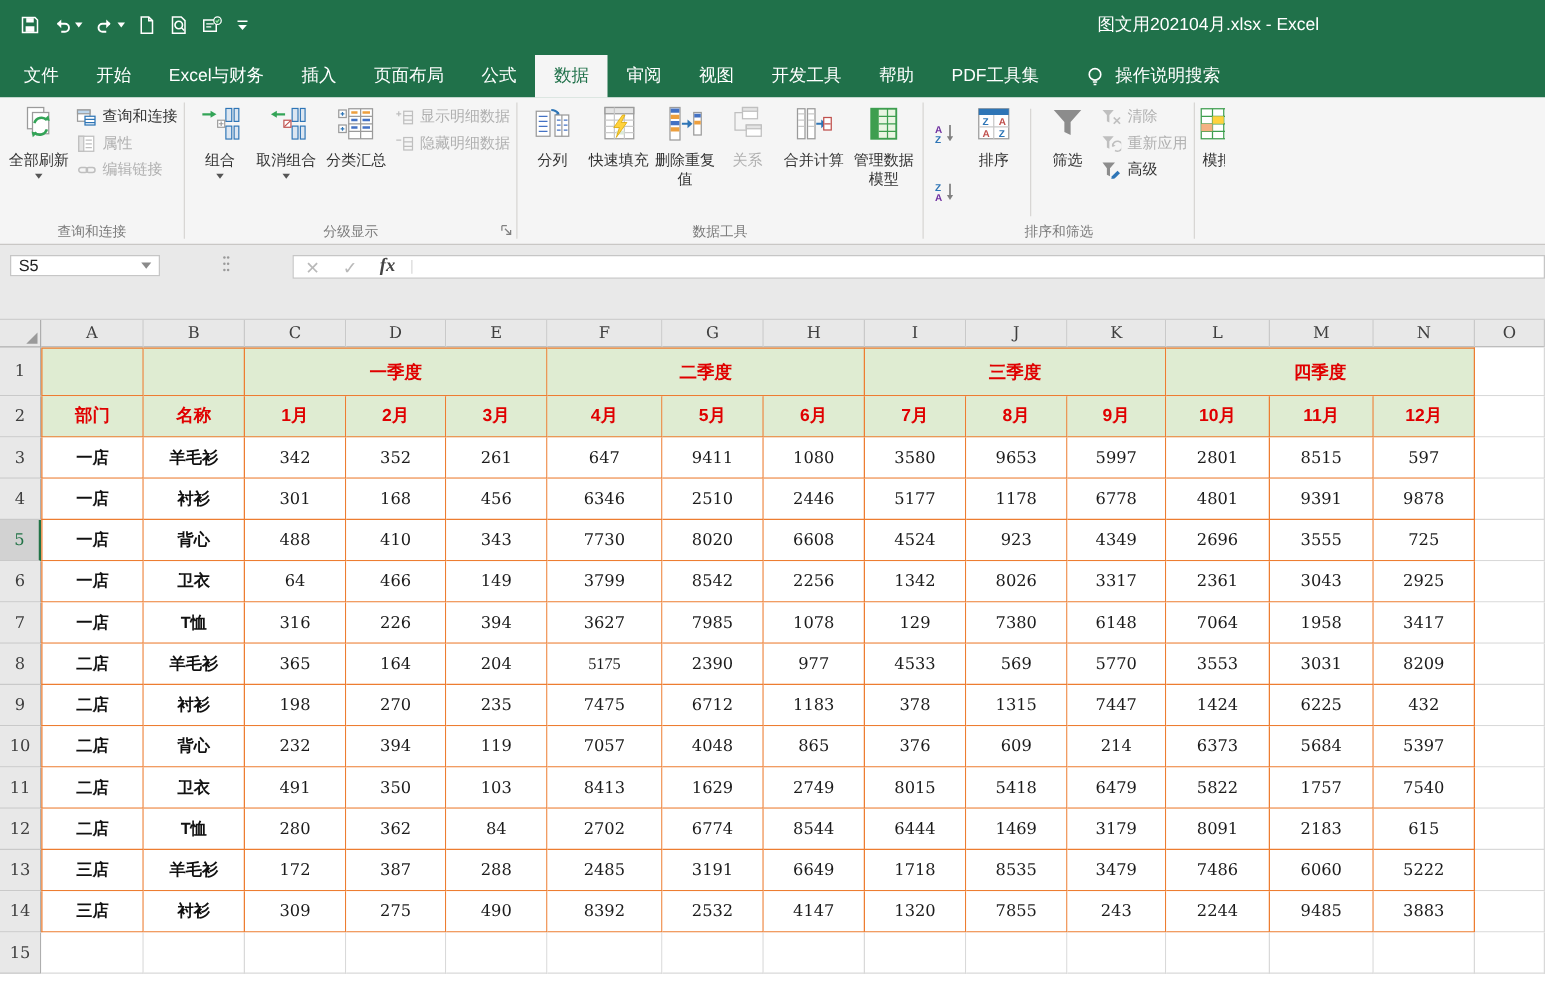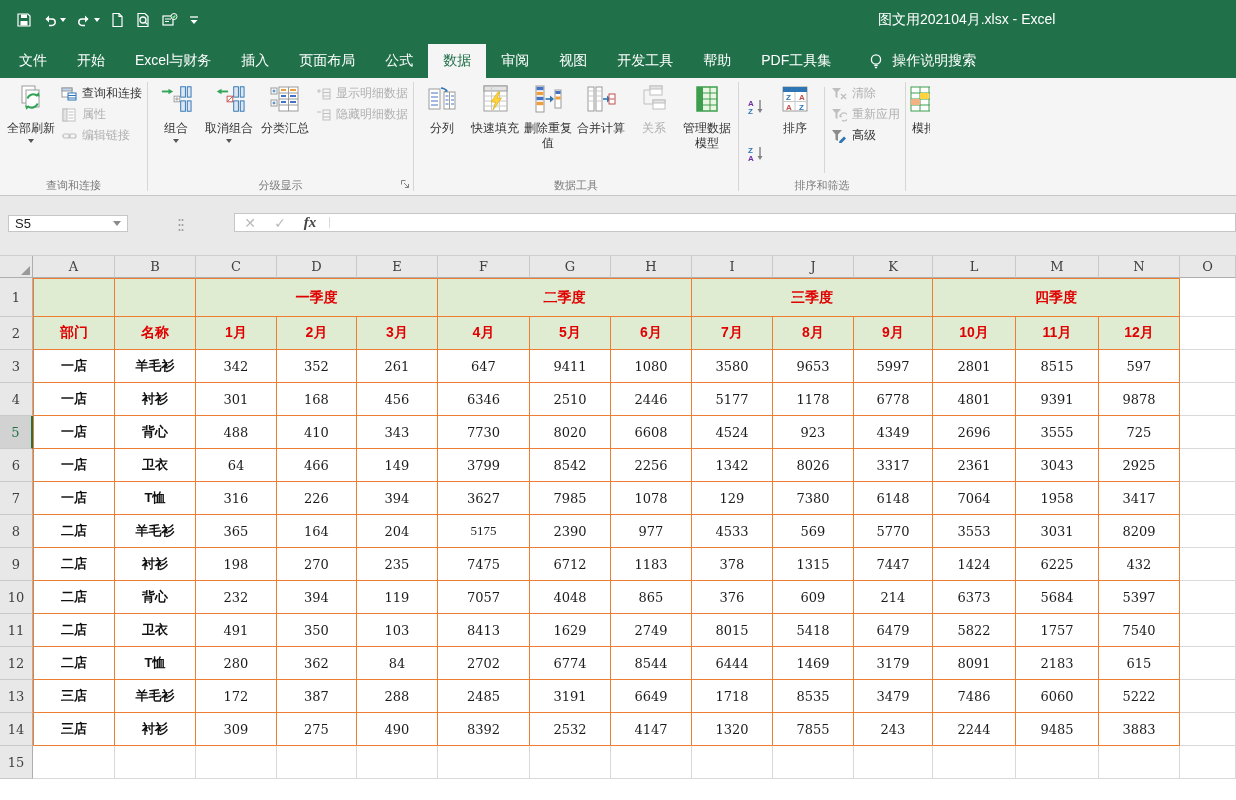--- a/index.html
+++ b/index.html
@@ -40,21 +40,21 @@
   .smallbtn{display:flex;align-items:center;gap:5px;cursor:pointer;white-space:nowrap;color:#333;}
   .smallbtn .sicon{display:flex;width:16px;justify-content:center;}
   .disabled{color:#b0b0b0 !important;cursor:default;}
   .launcher{position:absolute;right:3px;bottom:3px;cursor:pointer;}
   .vsubsep{width:1px;background:#d8d6d4;margin:6px 4px;}
   .iconbtn{display:flex;align-items:center;justify-content:center;width:24px;height:22px;cursor:pointer;}
   .whatif-part{width:24px;overflow:hidden;}
 
   
   .fsection{height:60px;background:#e9e9e9;border-bottom:1px solid #cfcfcf;position:relative;}
-  .frow{position:absolute;top:8px;left:8px;right:0;height:28px;display:flex;align-items:flex-end;gap:42px;}
+  .frow{position:absolute;top:8px;left:8px;right:0;height:28px;display:flex;align-items:flex-start;gap:42px;}
   .namebox{width:120px;background:#fff;border:1px solid #c6c6c6;display:flex;align-items:center;
            padding:0 6px;font-size:13px;color:#222;}
   .namebox .nbtext{flex:1;}
   .nbcaret{width:0;height:0;border-left:4px solid transparent;border-right:4px solid transparent;border-top:5px solid #8a8a8a;}
   .fhandle{width:22px;display:flex;align-items:center;justify-content:center;}
   .fbar{flex:1;background:#fff;border:1px solid #c6c6c6;display:flex;align-items:center;}
   .fbtn{width:30px;text-align:center;font-size:14px;color:#b9b9b9;cursor:pointer;}
   .fx{font-family:"Liberation Serif",serif;font-style:italic;font-weight:bold;color:#444;font-size:15px;}
   .fdiv{width:1px;background:#d9d9d9;align-self:stretch;margin:3px 4px;}
   .finput{flex:1;height:100%;}
@@ -344,45 +344,45 @@
                 <path d="M3.5 19.5h7" stroke="#ed9f3e" stroke-width="3.4"></path>
                 <path d="M12.5 15h6" stroke="#2e75b6" stroke-width="1.6"></path>
                 <path d="M17 11.5l4 3.5-4 3.5z" fill="#2e75b6"></path>
                 <rect x="22" y="6" width="6" height="18" fill="#fff" stroke="#9b9b9b"></rect>
                 <path d="M22.4 8.5h5.2" stroke="#4472c4" stroke-width="3"></path>
                 <path d="M22.4 14h5.2" stroke="#ed9f3e" stroke-width="3"></path>
               </svg>
           </span>
           <span class="blabel">删除重复值</span>
         </div>
+        <div class="bigbtn narrow disabled">
+          <span>
+            <svg width="30" height="30" viewBox="0 0 30 30">
+                <rect x="11" y="2" width="12" height="9" fill="#fff" stroke="#bfbfbf"></rect>
+                <rect x="11" y="2" width="12" height="3" fill="#e4e4e4" stroke="#bfbfbf"></rect>
+                <rect x="14" y="16" width="12" height="9" fill="#fff" stroke="#bfbfbf"></rect>
+                <rect x="14" y="16" width="12" height="3" fill="#e4e4e4" stroke="#bfbfbf"></rect>
+                <path d="M11 6H5v14h9" fill="none" stroke="#bfbfbf"></path>
+              </svg>
+          </span>
+          <span class="blabel">关系</span>
+        </div>
         <div class="bigbtn">
           <span>
             <svg width="30" height="30" viewBox="0 0 30 30">
                 <rect x="2" y="3" width="6" height="24" fill="#fff" stroke="#9b9b9b"></rect>
                 <rect x="10" y="3" width="6" height="24" fill="#fff" stroke="#9b9b9b"></rect>
                 <path d="M2.5 7h5M2.5 12h5M2.5 17h5M10.5 7h5M10.5 12h5M10.5 17h5" stroke="#c9c9c9"></path>
                 <path d="M17 15h5" stroke="#2e75b6" stroke-width="1.6"></path>
                 <path d="M21 11.5l4 3.5-4 3.5z" fill="#2e75b6"></path>
                 <rect x="23" y="10" width="6" height="10" fill="#fff" stroke="#c0504d"></rect>
                 <path d="M23.5 15h5" stroke="#c0504d"></path>
               </svg>
           </span>
           <span class="blabel">合并计算</span>
-        </div>
-        <div class="bigbtn narrow disabled">
-          <span>
-            <svg width="30" height="30" viewBox="0 0 30 30">
-                <rect x="11" y="2" width="12" height="9" fill="#fff" stroke="#bfbfbf"></rect>
-                <rect x="11" y="2" width="12" height="3" fill="#e4e4e4" stroke="#bfbfbf"></rect>
-                <rect x="14" y="16" width="12" height="9" fill="#fff" stroke="#bfbfbf"></rect>
-                <rect x="14" y="16" width="12" height="3" fill="#e4e4e4" stroke="#bfbfbf"></rect>
-                <path d="M11 6H5v14h9" fill="none" stroke="#bfbfbf"></path>
-              </svg>
-          </span>
-          <span class="blabel">关系</span>
         </div>
         <div class="bigbtn">
           <span>
             <svg width="30" height="30" viewBox="0 0 30 30">
                 <rect x="5" y="3" width="20" height="24" fill="#eaf5e2" stroke="#3e9e4f" stroke-width="1.5"></rect>
                 <rect x="5" y="3" width="6" height="24" fill="#3e9e4f"></rect>
                 <path d="M11 9h14M11 15h14M11 21h14M18 3v24" stroke="#3e9e4f"></path>
               </svg>
           </span>
           <span class="blabel">管理数据模型</span>
@@ -420,20 +420,28 @@
                 <path d="M15 8v19M3 17.5h24" stroke="#c9c9c9"></path>
                 <text x="6" y="16" font-size="8" font-weight="bold" fill="#2e75b6" font-family="Liberation Sans">Z</text>
                 <text x="19" y="16" font-size="8" font-weight="bold" fill="#c0504d" font-family="Liberation Sans">A</text>
                 <text x="6" y="25.5" font-size="8" font-weight="bold" fill="#c0504d" font-family="Liberation Sans">A</text>
                 <text x="19" y="25.5" font-size="8" font-weight="bold" fill="#2e75b6" font-family="Liberation Sans">Z</text>
               </svg>
           </span>
           <span class="blabel">排序</span>
         </div>
         <div class="vsubsep"></div>
+        <div class="bigbtn narrow">
+          <span>
+            <svg width="30" height="30" viewBox="0 0 30 30">
+                <path d="M4 4h22l-8.5 9.5V24l-5-2.5v-8z" fill="#8c8c8c"></path>
+              </svg>
+          </span>
+          <span class="blabel">筛选</span>
+        </div>
         <div class="scol">
           <div class="smallbtn disabled">
             <span class="sicon">
                 <svg width="16" height="14" viewBox="0 0 16 14">
                   <path d="M1 1h9l-3.5 4v6l-2-1V5z" fill="#bfbfbf"></path>
                   <path d="M10 7l5 5M15 7l-5 5" stroke="#bfbfbf" stroke-width="1.4"></path>
                 </svg>
               </span>
             <span>清除</span>
           </div>

